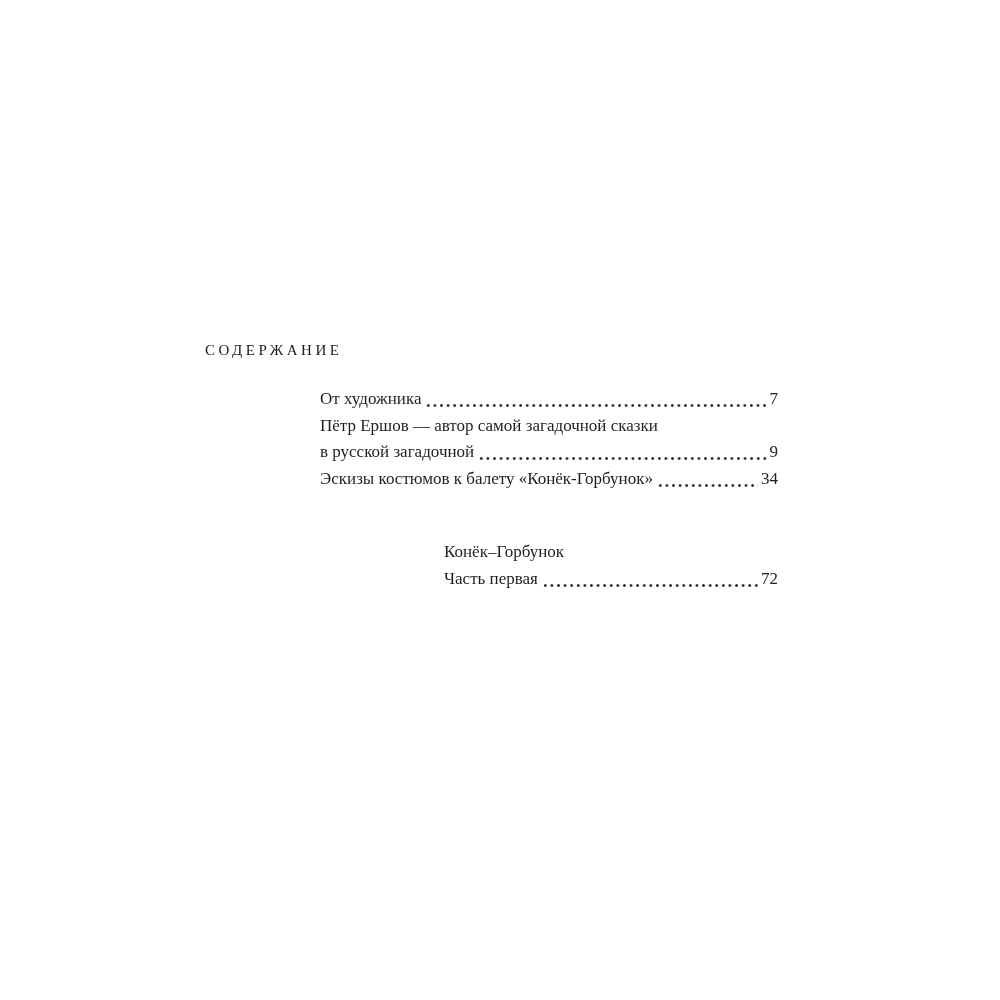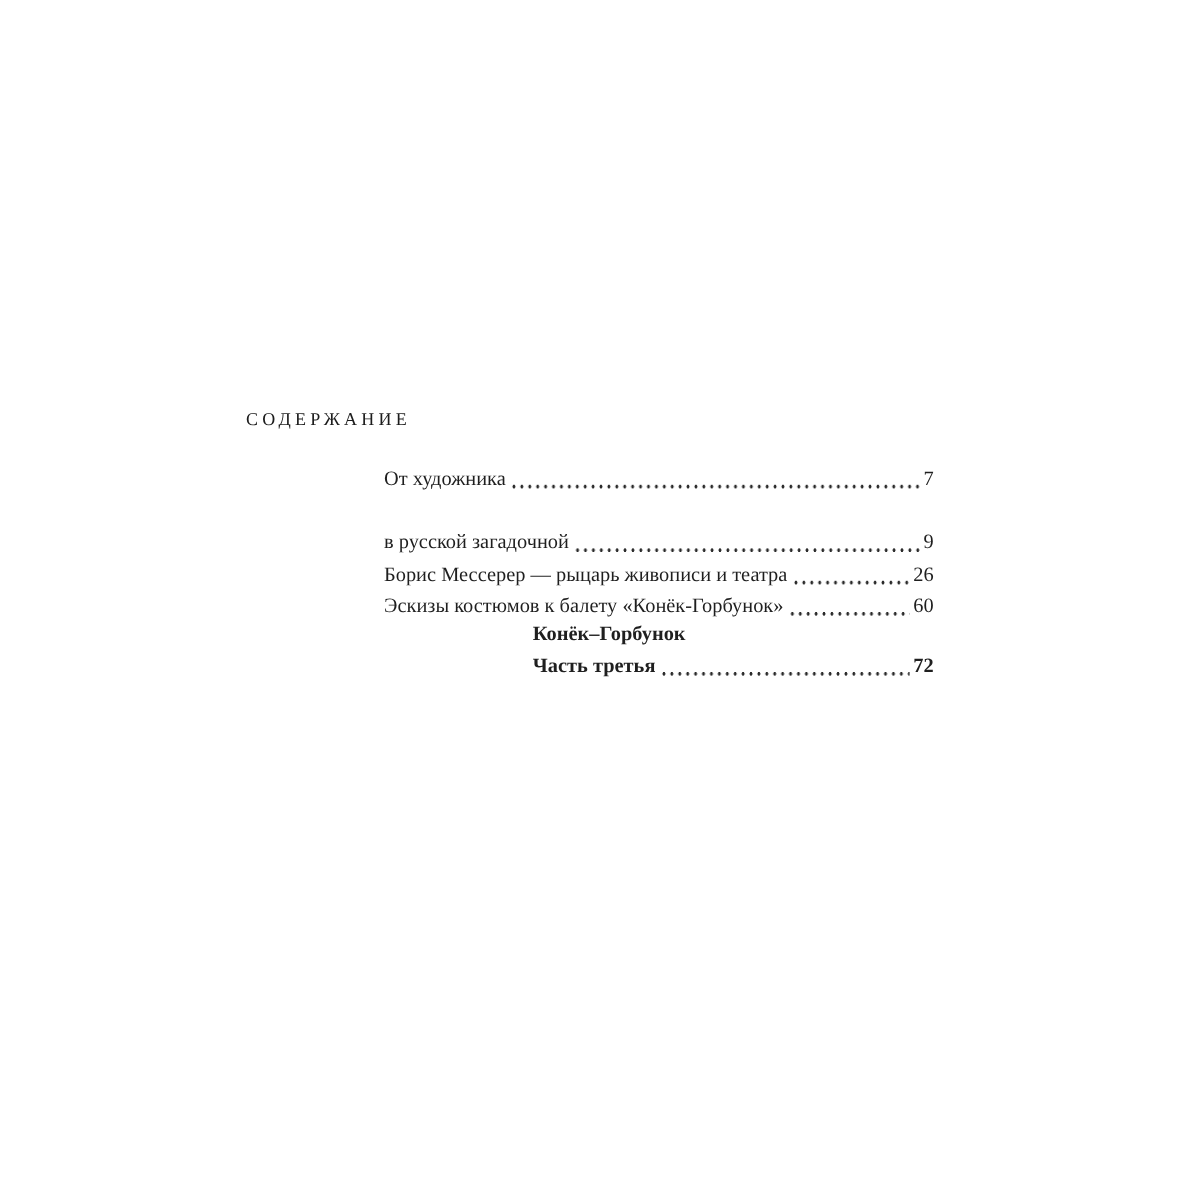--- a/index.html
+++ b/index.html
@@ -30,23 +30,22 @@
     position: absolute;
     display: block;
   }
   .toc-section-1 {
     left: 320px;
     top: 386px;
     width: 458px;
   }
   .toc-section-2 {
     left: 444px;
-    top: 515px;
+    top: 539px;
     width: 334px;
-    font-weight: bold;
   }
   .toc-row {
     display: flex;
     align-items: center;
     font-size: 17px;
     line-height: 26.6px;
     height: 26.6px;
     white-space: nowrap;
   }
   .toc-row .title {
@@ -79,54 +78,50 @@
 
   <div class="toc-section toc-section-1">
 
     <div class="toc-row">
       <span class="title">От художника</span>
       <span class="leader"></span>
       <span class="pagenum">7</span>
     </div>
 
     <div class="toc-row no-leader">
+      <span class="title">Пётр Ершов — автор самой загадочной сказки</span>
       <span class="leader"></span>
       <span class="pagenum"></span>
     </div>
 
     <div class="toc-row">
       <span class="title">в русской загадочной</span>
       <span class="leader"></span>
       <span class="pagenum">9</span>
     </div>
 
-    <div class="toc-row">
-      <span class="title">Борис Мессерер — рыцарь живописи и театра</span>
-      <span class="leader"></span>
-      <span class="pagenum">26</span>
-    </div>
 
     <div class="toc-row">
       <span class="title">Эскизы костюмов к балету «Конёк-Горбунок»</span>
       <span class="leader"></span>
-      <span class="pagenum">60</span>
+      <span class="pagenum">34</span>
     </div>
 
   </div>
 
   <div class="toc-section toc-section-2">
 
     <div class="toc-row no-leader">
       <span class="title">Конёк–Горбунок</span>
       <span class="leader"></span>
       <span class="pagenum"></span>
     </div>
 
     <div class="toc-row">
-      <span class="title">Часть третья</span>
+      <span class="title">Часть первая</span>
       <span class="leader"></span>
       <span class="pagenum">72</span>
     </div>
 
 
 
   </div>
 
 </div>
 

